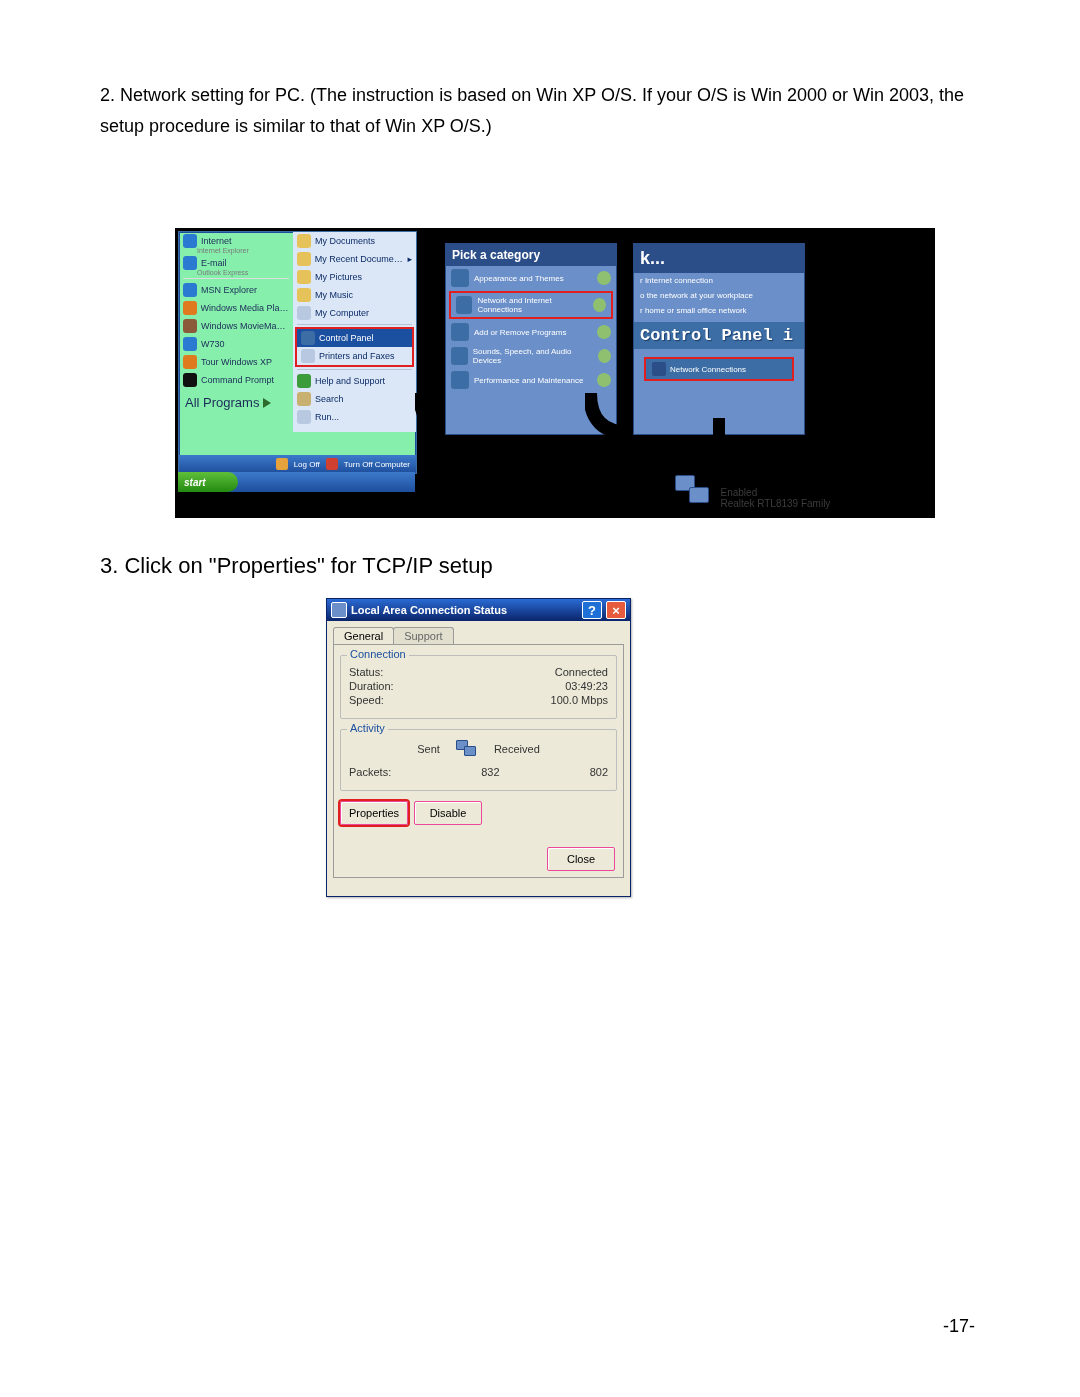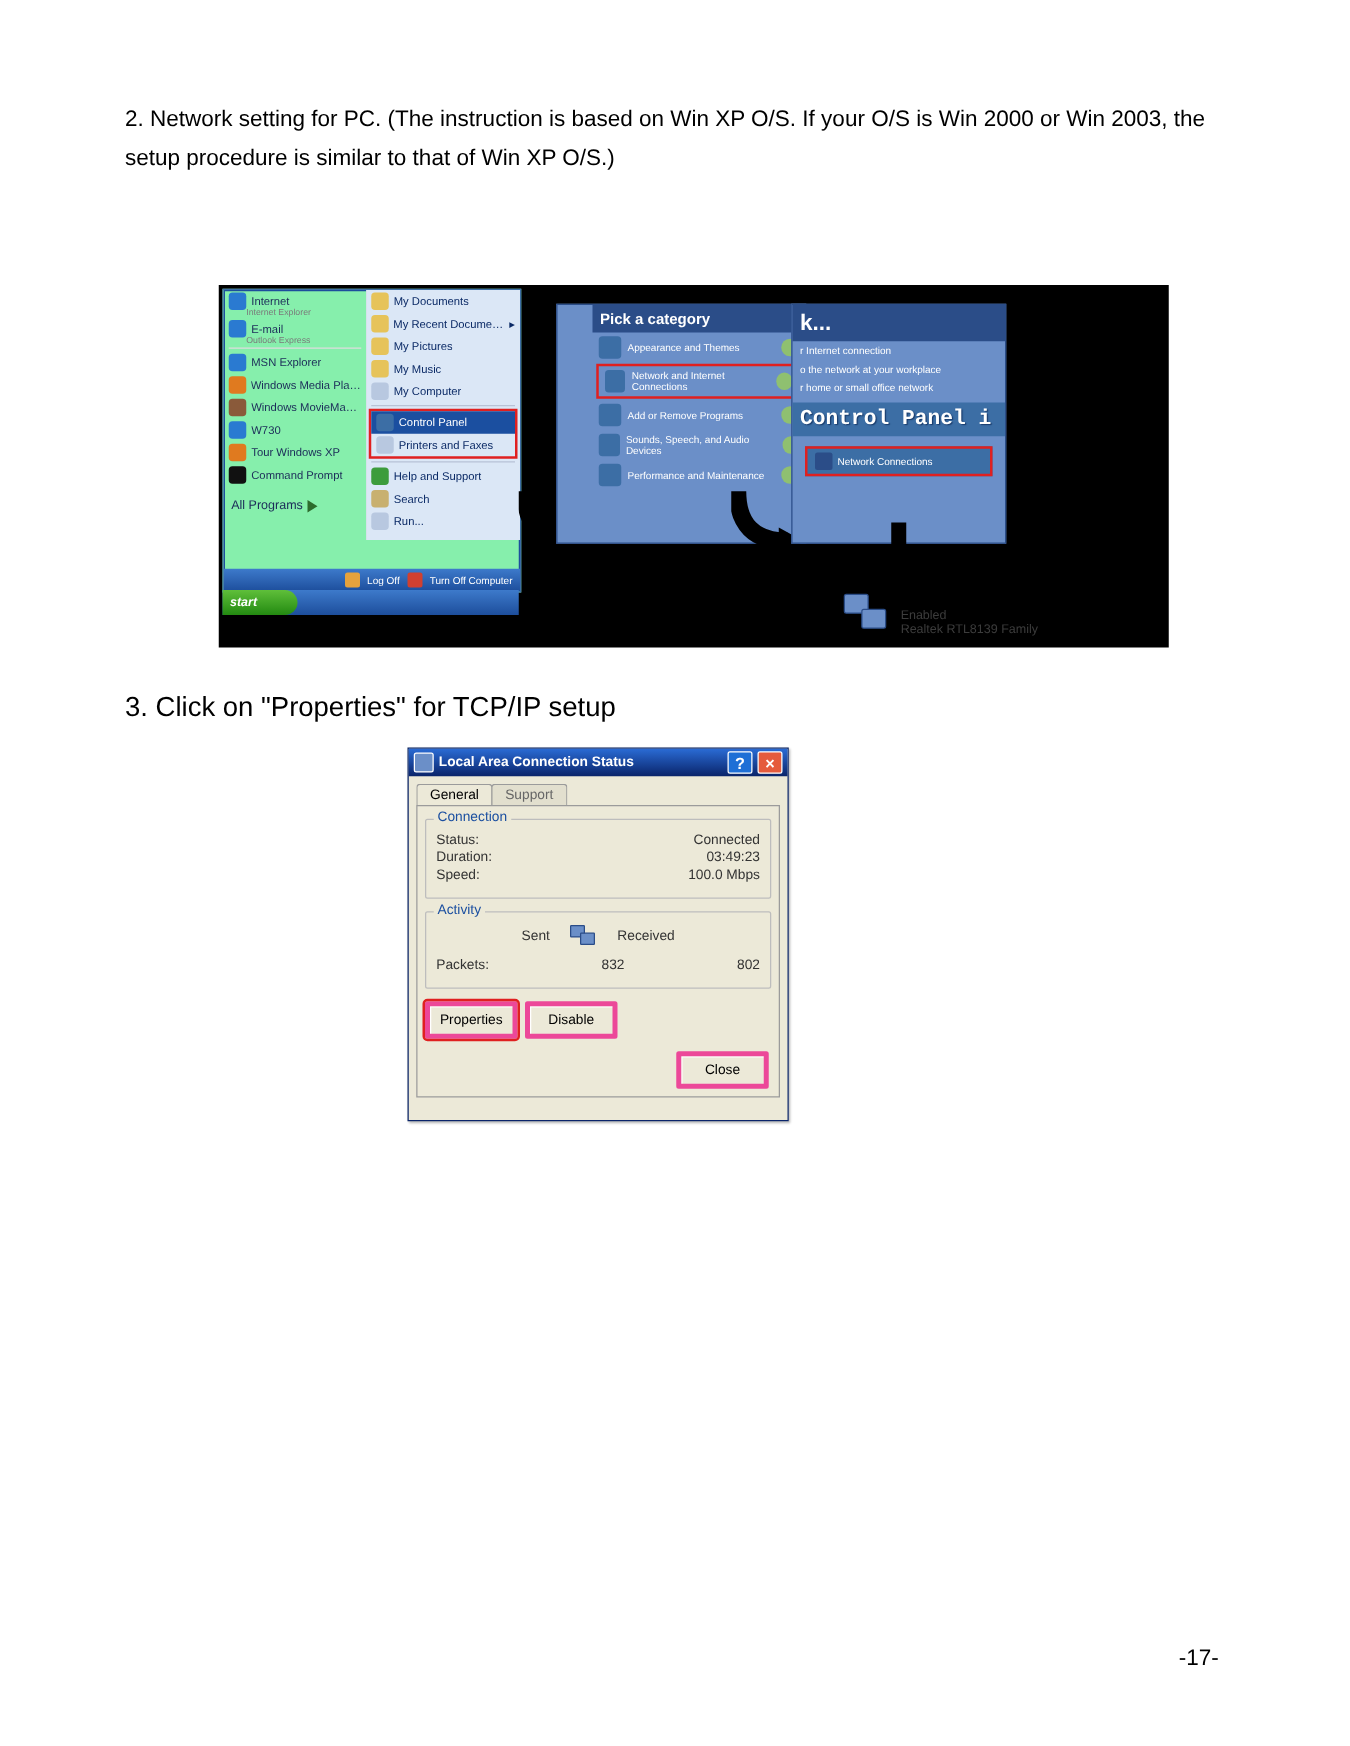--- a/index.html
+++ b/index.html
@@ -10,28 +10,28 @@
   .startmenu{position:absolute;left:3px;top:3px;width:237px;height:241px;background:#86efac;border:1px solid #3c6ea5;font-size:9px;box-shadow:0 0 0 1px #1d4e9c inset;}
   .sm-left{position:absolute;left:0;top:0;width:114px;height:200px;border-right:1px solid #d0d0d0;}
   .sm-right{position:absolute;left:114px;top:0;width:123px;height:200px;background:#dbe7f6;}
   .sm-item{display:flex;align-items:center;gap:4px;padding:2px 4px;color:#1b2b58;}
   .sm-item .ico{width:14px;height:14px;border-radius:3px;display:inline-block;}
   .sm-item .lbl{white-space:nowrap;overflow:hidden;text-overflow:ellipsis;}
   .sm-sub{font-size:7px;color:#7a7a7a;margin-left:18px;margin-top:-3px;}
   .sm-right .sm-item{color:#0b2a66;}
   .sm-hl{background:#1b4fa0;color:#fff !important;}
   .sm-box{border:2px solid #e02020;margin:1px 2px;}
-  .sm-allprog{position:absolute;left:6px;bottom:22px;font-size:10px;color:#1b2b58;display:flex;align-items:center;gap:4px;}
+  .sm-allprog{position:absolute;left:6px;bottom:22px;font-size:13px;color:#1b2b58;display:flex;align-items:center;gap:4px;}
   .sm-allprog .tri{width:0;height:0;border-top:5px solid transparent;border-bottom:5px solid transparent;border-left:8px solid #2d6b2d;}
   .sm-bottom{position:absolute;left:0;bottom:0;width:100%;height:18px;background:linear-gradient(#3d7acb,#1d4e9c);display:flex;align-items:center;justify-content:flex-end;gap:6px;padding-right:6px;box-sizing:border-box;color:#fff;font-size:8px;}
   .sm-bottom .c{width:12px;height:12px;border-radius:2px;display:inline-block;}
   .startbar{position:absolute;left:3px;top:244px;width:237px;height:20px;background:linear-gradient(#3d7acb,#1d4e9c);text-align:right;}
   .startbtn{position:absolute;left:0;top:0;height:20px;width:54px;background:linear-gradient(#5fbf3a,#238a11);border-radius:0 10px 10px 0;display:flex;align-items:center;padding-left:6px;color:#fff;font-style:italic;font-weight:bold;font-size:10px;}
   
-  .catpanel{position:absolute;left:270px;top:15px;width:170px;height:190px;background:#6b8fc8;border:1px solid #2b4d88;color:#fff;font-size:8px;padding-left:28px;}
+  .catpanel{position:absolute;left:270px;top:15px;width:170px;height:190px;background:#6b8fc8;border:1px solid #2b4d88;color:#fff;font-size:8px;}
   .cat-title{background:#2b4d88;padding:4px 6px;font-weight:bold;font-size:12px;}
   .cat-item{display:flex;align-items:center;gap:5px;padding:3px 5px;}
   .cat-item .ci{width:18px;height:18px;background:#3c6ea5;border-radius:3px;display:inline-block;}
   .cat-item .cr{width:14px;height:14px;border-radius:50%;background:#8fc070;display:inline-block;margin-left:auto;}
   .cat-hl{border:2px solid #e02020;margin:1px 3px;}
   
   .taskpanel{position:absolute;left:458px;top:15px;width:170px;height:190px;background:#6b8fc8;border:1px solid #2b4d88;color:#fff;font-size:8px;}
   .task-line{padding:3px 6px;white-space:nowrap;overflow:hidden;text-overflow:clip;}
   .task-mid{background:#3c6ea5;margin:4px 0;padding:4px 6px;font-family:Liberation Mono, monospace;font-size:17px;font-weight:bold;text-shadow:1px 1px 1px #183a6a;}
   .netconn-btn{margin:8px 10px;border:2px solid #e02020;background:#3c6ea5;padding:3px 6px;display:flex;align-items:center;gap:4px;font-size:8px;}
@@ -64,21 +64,21 @@
   .tab.inactive{background:#e2dfce;color:#666;}
   .tabbody{margin:0 6px 6px 6px;border:1px solid #9b9b9b;background:#ece9d8;padding:6px 6px 2px 6px;height:224px;position:relative;}
   .grp{border:1px solid #bdbdbd;border-radius:2px;margin:4px 0 10px 0;padding:8px 8px 10px 8px;position:relative;}
   .grp-title{position:absolute;top:-8px;left:6px;background:#ece9d8;padding:0 3px;color:#1b4fa0;font-size:11px;}
   .kv{display:flex;justify-content:space-between;margin:2px 0;color:#333;}
   .activity-row{display:flex;justify-content:space-between;align-items:center;margin:2px 0;color:#333;}
   .act-icon{width:22px;height:18px;position:relative;}
   .act-icon .m{position:absolute;width:10px;height:8px;background:#6b8fc8;border:1px solid #2b4d88;border-radius:1px;}
   .act-icon .m1{left:0;top:0;}.act-icon .m2{left:8px;top:6px;}
   .btnrow{display:flex;gap:6px;margin-top:4px;}
-  .xpbtn{min-width:66px;height:22px;border:4px solid #ec4899;background:#ece9d8;border-radius:2px;font-size:11px;display:flex;align-items:center;justify-content:center;box-shadow:inset 1px 1px 0 #fff;}
+  .xpbtn{min-width:66px;height:22px;border:1px solid #ec4899;background:#ece9d8;border-radius:2px;font-size:11px;display:flex;align-items:center;justify-content:center;box-shadow:inset 1px 1px 0 #fff;}
   .xpbtn.red{outline:2px solid #e02020;}
   .closebtn{position:absolute;right:8px;bottom:6px;}
   .pagenum{position:absolute;right:105px;bottom:60px;font-size:18px;}
   .dash{height:1px;background:#777;flex:1;margin:0 4px;}
 </style>
 </head>
 <body>
 <div class="page">
 
 <div class="content">2. Network setting for PC.  (The instruction is based on Win XP O/S.  If your O/S is  Win 2000 or  Win 2003, the setup procedure is similar to that of Win XP O/S.)</div>

